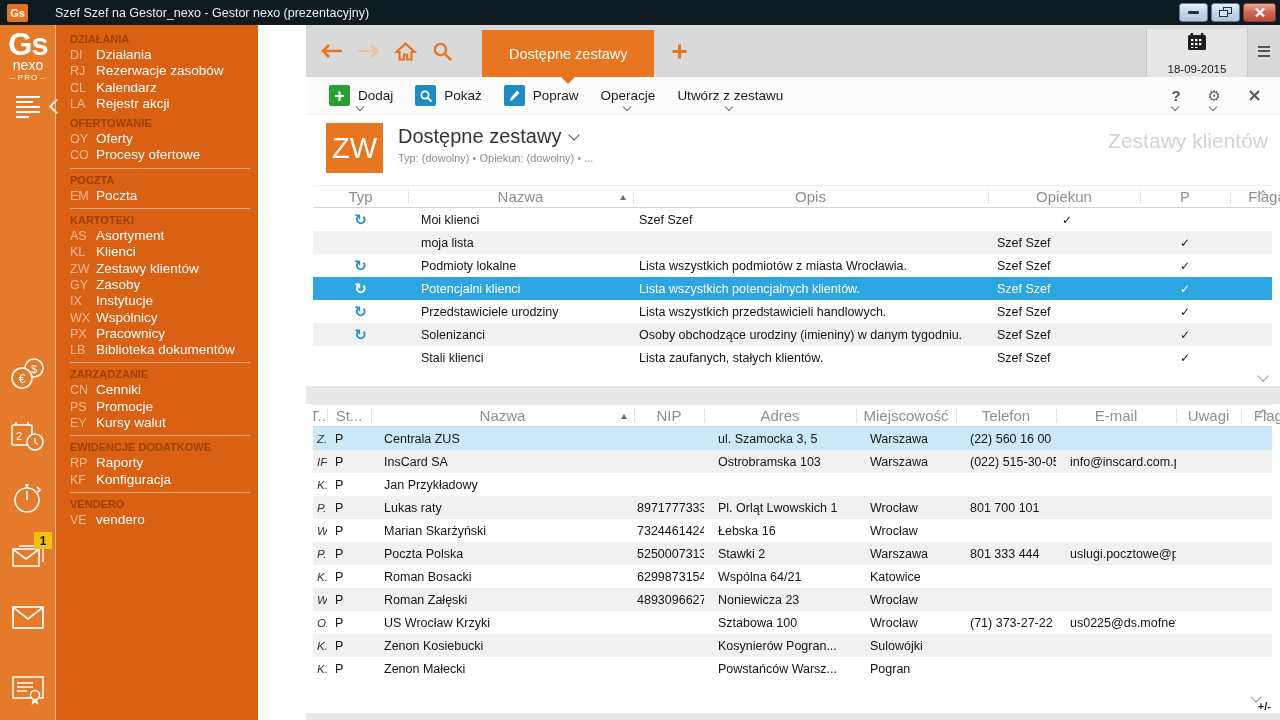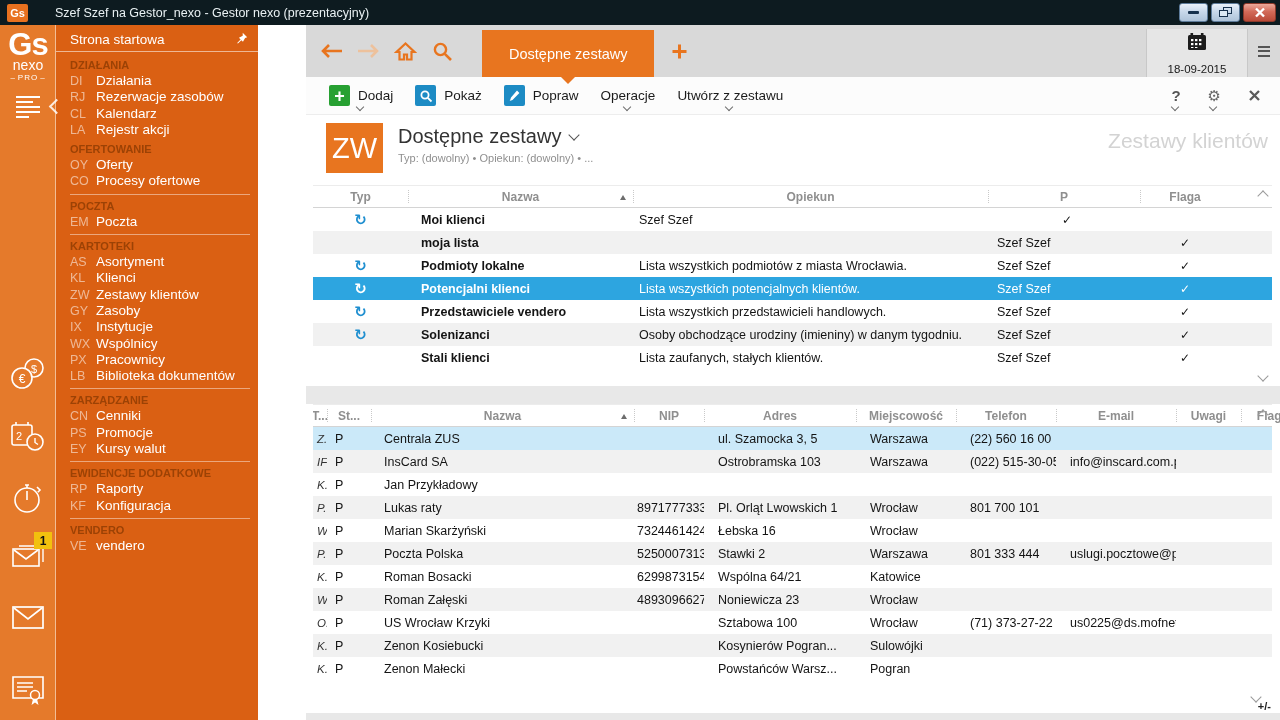--- a/index.html
+++ b/index.html
@@ -82,32 +82,32 @@
   .vchev{width:7px;height:7px;border-right:1.6px solid #555;border-bottom:1.6px solid #555;transform:rotate(45deg);margin-top:-4px;}
   .vhsub{font-size:11px;color:#8f8f8f;margin-top:4px;}
   .watermark{position:absolute;right:12px;top:14px;font-size:21px;color:#d3d3d3;}
 
   
   .grid{position:relative;margin:0 8px 0 7px;}
   .ghead,.grow{display:grid;align-items:center;padding-right:16px;box-sizing:border-box;}
   .upper .ghead,.upper .grow{grid-template-columns:95px 225px 355px 152px 90px 74px;}
   .lower .ghead,.lower .grow{grid-template-columns:14px 44px 263px 70px 152px 100px 100px 120px 65px 63px;}
   .ghead{height:23px;border-top:1px solid #ececec;border-bottom:1px solid #d4d4d4;}
-  .gh{position:relative;font-size:12px;color:#8f8f8f;text-align:center;white-space:nowrap;overflow:hidden;height:100%;
-    display:flex;align-items:center;justify-content:center;font-weight:bold;}
+  .gh{position:relative;font-size:15px;color:#8f8f8f;text-align:center;white-space:nowrap;overflow:hidden;height:100%;
+    display:flex;align-items:center;justify-content:center;}
   .gh + .gh::before{content:'';position:absolute;left:0;top:4px;bottom:4px;border-left:1px dotted #c9c9c9;}
   .sort-arrow{position:absolute;right:7px;top:9px;width:0;height:0;
     border-left:3.5px solid transparent;border-right:3.5px solid transparent;border-bottom:5px solid #6d6d6d;}
   .grow{height:23px;font-size:12.5px;color:#141414;}
   .grow.alt{background:#f1f1f1;}
   .grow.sel{background:#2da5e0;color:#fff;}
   .grow.isel{background:#cbe9f9;}
   .gc{white-space:nowrap;overflow:hidden;padding:0 3px;}
   .ctr{text-align:center;}
-  .upper .grow .gc:nth-child(2){padding-left:13px;font-weight:bold;}
+  .upper .grow .gc:nth-child(2){padding-left:13px;}
   .upper .grow .gc:nth-child(3){padding-left:6px;}
   .upper .grow .gc:nth-child(4){padding-left:9px;}
   .lower .grow .gc:nth-child(1){padding-left:4px;font-size:11.5px;font-style:italic;color:#333;}
   .lower .grow .gc:nth-child(2){padding-left:8px;}
   .lower .grow .gc:nth-child(3){padding-left:13px;}
   .lower .grow .gc:nth-child(4){text-align:center;}
   .lower .grow .gc:nth-child(5),.lower .grow .gc:nth-child(6),
   .lower .grow .gc:nth-child(7),.lower .grow .gc:nth-child(8){padding-left:14px;}
   .grow.isel .gc:nth-child(1){color:#333;}
   .refresh-icon{font-size:15px;font-weight:bold;color:#1f8fd0;line-height:1;}
@@ -213,28 +213,20 @@
           <svg width="38" height="36" viewBox="0 0 38 36">
             <path d="M31 25H4V4h30v21h-3" fill="none" stroke="#fff" stroke-width="1.6"></path>
             <path d="M8 10h16M8 14h16M8 18h10" stroke="#fff" stroke-width="1.4"></path>
             <circle cx="26" cy="22" r="4.5" fill="#e57a2b" stroke="#fff" stroke-width="1.5"></circle>
             <path d="M24 26l-1.5 6 3.5-2.5 3.5 2.5-1.5-6" fill="#fff"></path>
           </svg>
         </div>
       </div>
 
       <nav class="menu">
-        <div class="home">
-          <span>Strona startowa</span>
-          <span class="pin">
-            <svg width="13" height="13" viewBox="0 0 16 16">
-                <path d="M9.5 1l5.5 5.5-2.6 1-2.6 4.6-2-2-4.2 4.2-.9-.9L6.9 9.2l-2-2 4.6-2.6z" fill="#fff"></path>
-              </svg>
-          </span>
-        </div>
         <div>
             <div class="sb-sec">DZIAŁANIA</div>
             <div class="sb-item">
               <span class="sb-code">DI</span>
               <span class="sb-label">Działania</span>
             </div>
             <div class="sb-item">
               <span class="sb-code">RJ</span>
               <span class="sb-label">Rezerwacje zasobów</span>
             </div>
@@ -449,20 +441,21 @@
             <div class="vhsub">Typ: (dowolny) • Opiekun: (dowolny) • ...</div>
           </div>
         </div>
         <div class="watermark">Zestawy klientów</div>
       </div>
 
       <div class="grid upper">
         <div class="ghead">
             <div class="gh">Typ</div>
             <div class="gh">Nazwa<span class="sort-arrow"></span></div>
+            <div class="gh">Opis</div>
             <div class="gh">Opiekun</div>
             <div class="gh">P</div>
             <div class="gh">Flaga</div>
           </div>
         <div>
             <div class="grow">
               <span class="gc ctr"><span class="refresh-icon">↻</span></span>
               <span class="gc">Moi klienci</span>
               <span class="gc">Szef Szef</span>
               <span class="gc ctr"><span class="check">✓</span></span>
@@ -487,21 +480,21 @@
             <div class="grow sel">
               <span class="gc ctr"><span class="refresh-icon">↻</span></span>
               <span class="gc">Potencjalni klienci</span>
               <span class="gc">Lista wszystkich potencjalnych klientów.</span>
               <span class="gc">Szef Szef</span>
               <span class="gc ctr"><span class="check">✓</span></span>
               <span class="gc"></span>
             </div>
             <div class="grow">
               <span class="gc ctr"><span class="refresh-icon">↻</span></span>
-              <span class="gc">Przedstawiciele vendero</span>
+              <span class="gc">Przedstawiciele urodziny</span>
               <span class="gc">Lista wszystkich przedstawicieli handlowych.</span>
               <span class="gc">Szef Szef</span>
               <span class="gc ctr"><span class="check">✓</span></span>
               <span class="gc"></span>
             </div>
             <div class="grow alt">
               <span class="gc ctr"><span class="refresh-icon">↻</span></span>
               <span class="gc">Solenizanci</span>
               <span class="gc">Osoby obchodzące urodziny (imieniny) w danym tygodniu.</span>
               <span class="gc">Szef Szef</span>

